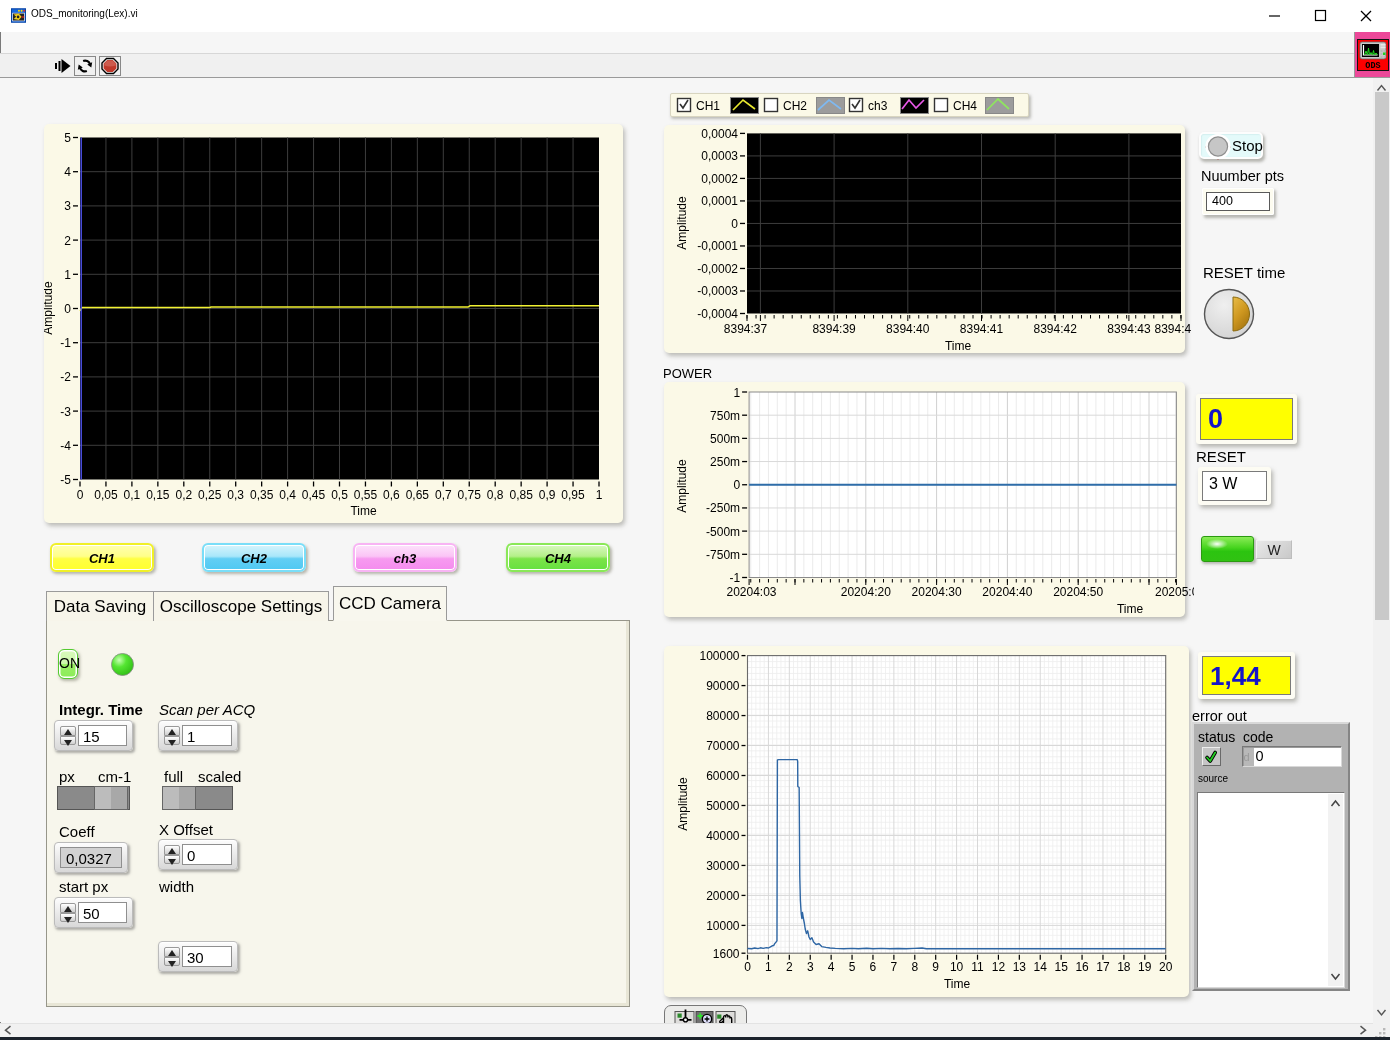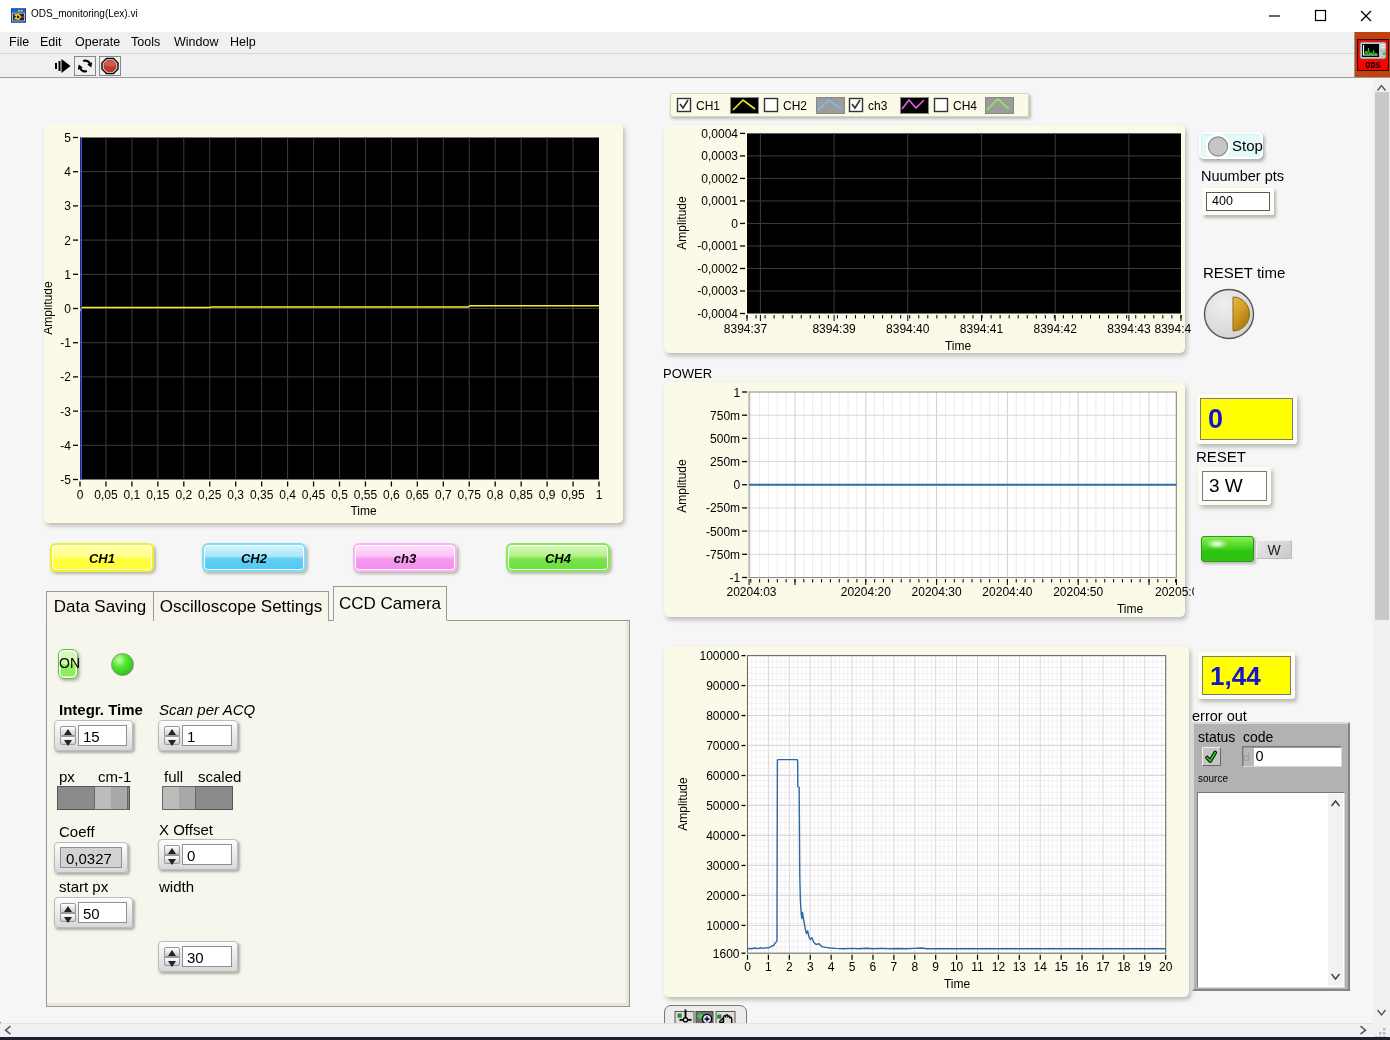--- a/index.html
+++ b/index.html
@@ -5,21 +5,21 @@
 * { margin:0; padding:0; box-sizing:border-box; }
 html,body { width:1390px; height:1040px; overflow:hidden; font-family:"Liberation Sans",sans-serif; }
 #win { position:relative; width:1390px; height:1040px; background:#f6f6f6; }
 .abs { position:absolute; }
 .ax { font:12px "Liberation Sans",sans-serif; fill:#000; }
 #titlebar { left:0; top:0; width:1390px; height:32px; background:#ffffff; }
 #title-text { left:31px; top:8px; font-size:10px; color:#000; }
 #menubar { left:0; top:32px; width:1390px; height:21px; background:#f0f0f0; font-size:12.5px; color:#000; }
 .menuitem { position:absolute; top:3px; }
 #toolbar { left:0; top:53px; width:1354px; height:25px; background:#f0f0f0; border-top:1px solid #d7d7d7; border-bottom:1px solid #9a9a9a; }
-#iconzone { left:1354px; top:32px; width:36px; height:46px; background:#c2410c; border-left:1px solid #9a9a9a; border-bottom:1px solid #9a9a9a; }
+#iconzone { left:1354px; top:32px; width:36px; height:46px; background:#ec4899; border-left:1px solid #9a9a9a; border-bottom:1px solid #9a9a9a; }
 .tbtn { position:absolute; top:2px; width:22px; height:20px; background:#f0f0f0; border:1px solid #888; }
 #panel { left:0; top:78px; width:1373px; height:944px; background:#f6f6f6; }
 .cream { background:#fbf9e7; border-radius:5px; box-shadow:2px 3px 4px rgba(120,120,110,0.45); }
 .lab { position:absolute; font-size:13px; color:#000; white-space:nowrap; }
 .lab15 { position:absolute; font-size:15px; color:#000; white-space:nowrap; }
 
 .chbtn { position:absolute; width:104px; height:29px; border-radius:6px; font:bold italic 13px "Liberation Sans",sans-serif; text-align:center; line-height:27px; color:#000; }
 
 .tab { position:absolute; background:#f7f5ea; border:1px solid #9a9a9a; border-bottom:none; font-size:17px; color:#000; text-align:center; white-space:nowrap; overflow:hidden; }
 
@@ -28,21 +28,21 @@
 .spin .bu, .spin .bd { position:absolute; left:0; width:16px; height:50%; background:linear-gradient(#ffffff,#cfcfcf); border:1px solid #999; }
 .spin .bu { top:0; border-radius:2px 2px 0 0; }
 .spin .bd { bottom:0; border-radius:0 0 2px 2px; }
 .spin .fld { position:absolute; left:23px; top:4px; right:5px; bottom:4px; background:#fff; border:1px solid #8f8f8f; font-size:15px; padding:2px 0 0 4px; }
 .tri-u { width:0; height:0; border-left:4px solid transparent; border-right:4px solid transparent; border-bottom:6px solid #222; margin:2px auto 0; }
 .tri-d { width:0; height:0; border-left:4px solid transparent; border-right:4px solid transparent; border-top:6px solid #222; margin:3px auto 0; }
 
 .ydisp { position:absolute; background:#fdfcf3; border-radius:3px; box-shadow:2px 3px 4px rgba(120,120,110,0.5); padding:4px; }
 .ydisp .in { width:100%; height:100%; background:#ffff00; border:1px solid #7a7a7a; color:#1414c8; font-weight:bold; font-size:27px; padding:5px 0 0 7px; }
 .wdisp { position:absolute; background:#fdfcf3; border-radius:3px; box-shadow:2px 3px 4px rgba(120,120,110,0.5); padding:4px; }
-.wdisp .in { width:100%; height:100%; background:#ffffff; border:1px solid #7a7a7a; color:#000; font-size:19px; padding:3px 0 0 6px; }
+.wdisp .in { width:100%; height:100%; background:#ffffff; border:1px solid #7a7a7a; color:#000; font-size:16px; padding:3px 0 0 6px; }
 </style>
 </head>
 <body>
 <div id="win">
   <div class="abs" style="left:0; top:0; width:1390px; height:2px; background:#26404c;"></div>
   <div class="abs" style="left:0; top:2px; width:1px; height:1034px; background:#7a7a7a;"></div>
   <div class="abs" style="left:1389px; top:2px; width:1px; height:1034px; background:#7a7a7a;"></div>
 
   <div class="abs" id="titlebar"></div>
   <svg class="abs" style="left:11px; top:8px;" width="15" height="15" viewBox="0 0 17 16">
@@ -59,28 +59,20 @@
   </svg>
   <div class="abs" id="title-text">ODS_monitoring(Lex).vi</div>
 
   <svg class="abs" style="left:1260px; top:0;" width="130" height="32" viewBox="0 0 130 32">
     <line x1="9" y1="16" x2="20" y2="16" stroke="#000" stroke-width="1.2"></line>
     <rect x="55.5" y="10.5" width="10" height="10" fill="none" stroke="#000" stroke-width="1.2"></rect>
     <line x1="101" y1="11" x2="111" y2="21" stroke="#000" stroke-width="1.2"></line>
     <line x1="111" y1="11" x2="101" y2="21" stroke="#000" stroke-width="1.2"></line>
   </svg>
 
-  <div class="abs" id="menubar">
-    <span class="menuitem" style="left:9px;">File</span>
-    <span class="menuitem" style="left:40px;">Edit</span>
-    <span class="menuitem" style="left:75px;">Operate</span>
-    <span class="menuitem" style="left:131px;">Tools</span>
-    <span class="menuitem" style="left:174px;">Window</span>
-    <span class="menuitem" style="left:230px;">Help</span>
-  </div>
 
   <div class="abs" id="toolbar">
     <div class="tbtn" style="left:52px; border-color:#f0f0f0;">
       <svg width="20" height="18" viewBox="0 0 20 18">
         <path d="M2 6 h2 v6 h-2 z M5.5 4 h2 v10 h-2 z" fill="#000"></path>
         <path d="M8.5 2 v14 l9-7 z" fill="#000"></path>
       </svg>
     </div>
     <div class="tbtn" style="left:74px;">
       <svg width="20" height="18" viewBox="0 0 20 18">

